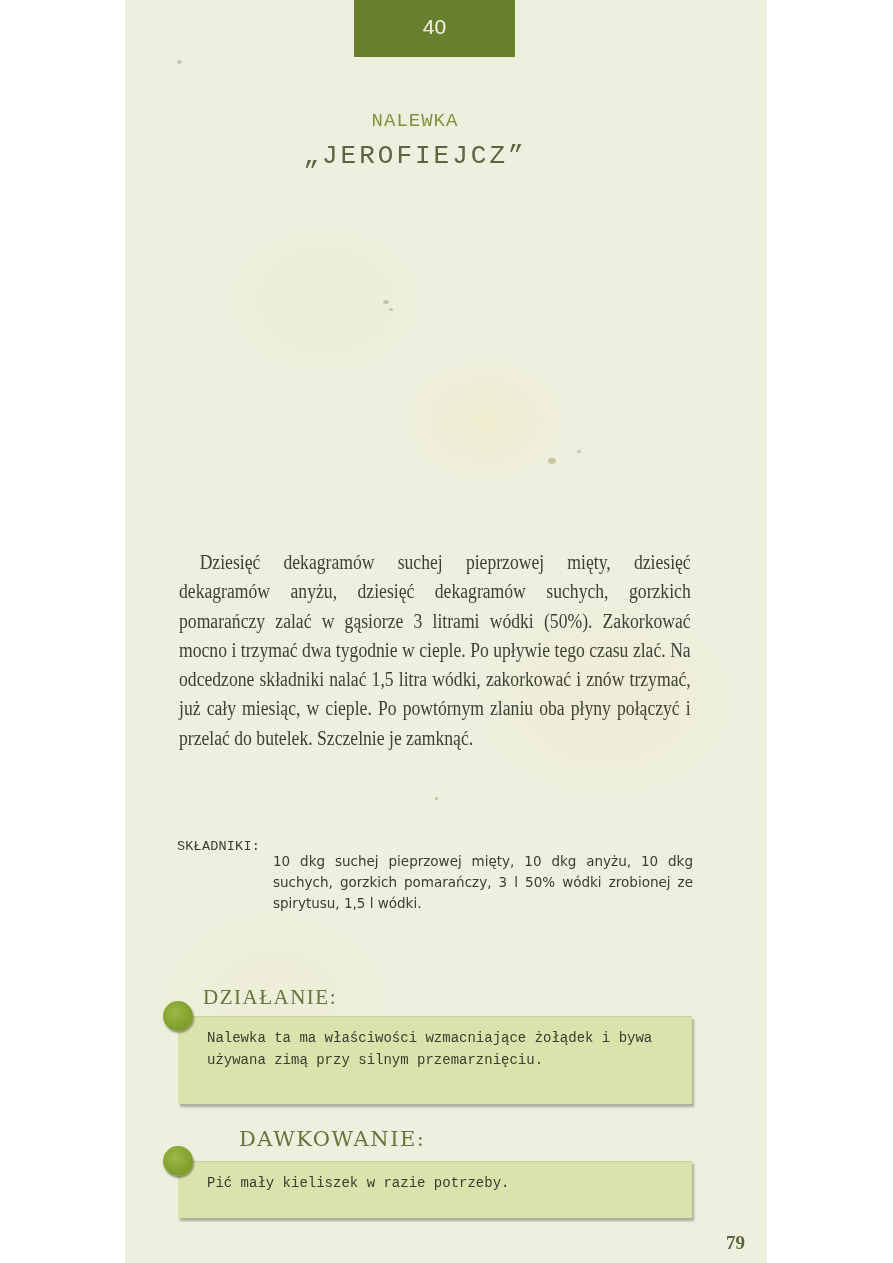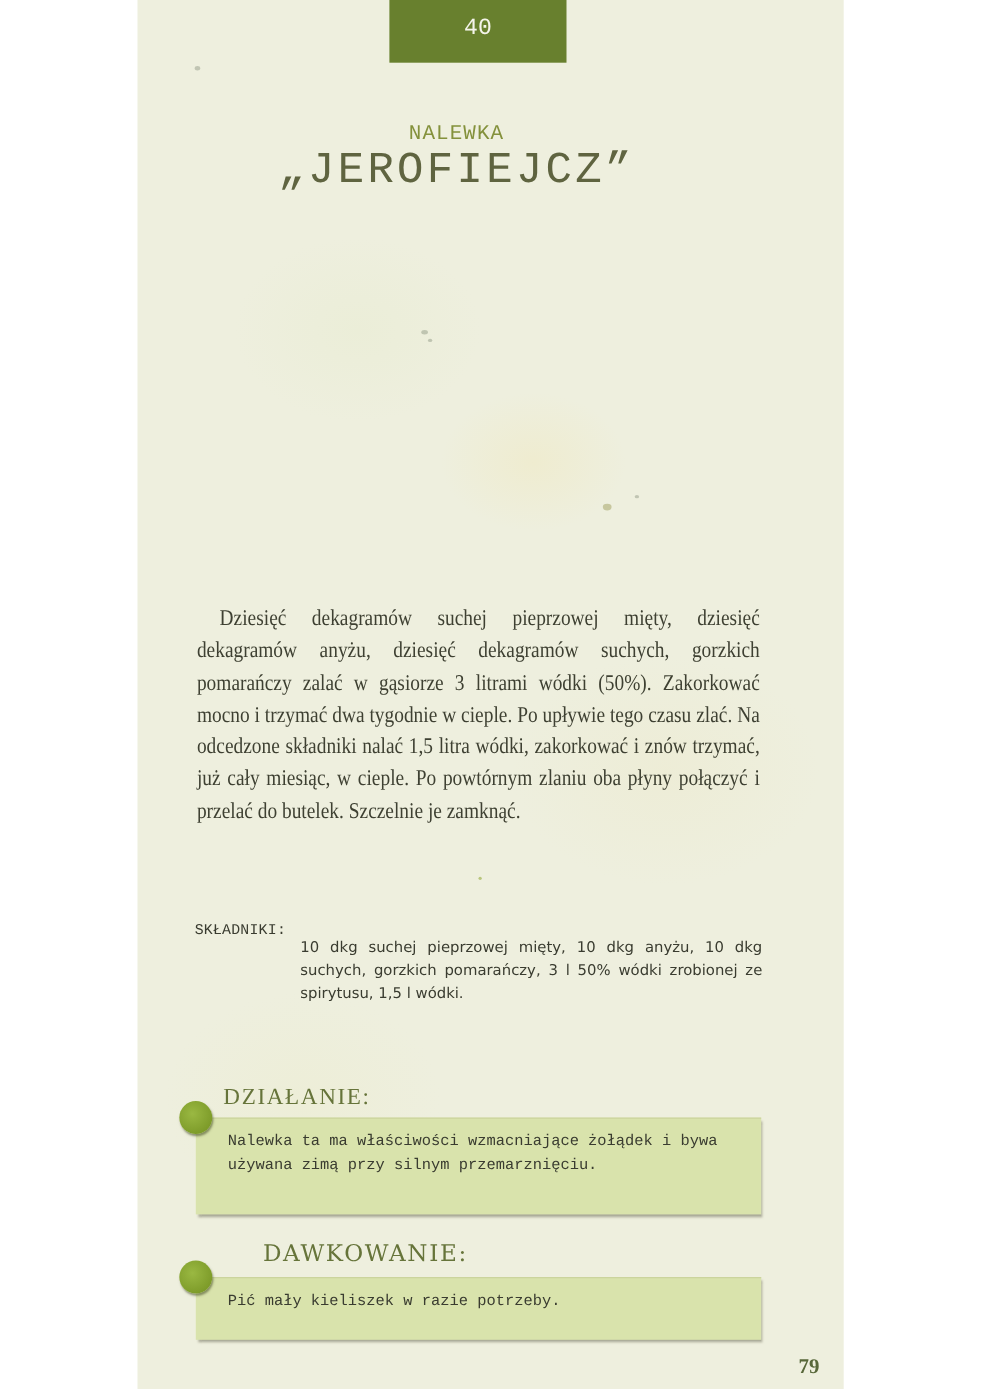--- a/index.html
+++ b/index.html
@@ -27,42 +27,42 @@
         radial-gradient(ellipse 180px 140px at 150px 1000px, rgba(236,236,206,0.4), rgba(236,236,206,0) 70%);
     }
     .page-number-tab {
       position: absolute;
       left: 229px;
       top: 0;
       width: 161px;
       height: 57px;
       background: #68802e;
       color: #f4f4ea;
-      font-family: Liberation Mono, monospace;
+      font-family: Liberation Sans, sans-serif;
       font-size: 21px;
       text-align: center;
       line-height: 54px;
     }
     .title-block {
       position: absolute;
       left: 0;
       width: 580px;
       top: 108px;
       text-align: center;
       font-family: Liberation Mono, monospace;
     }
     .title-kicker {
       color: #84913c;
       font-size: 19px;
       letter-spacing: 1px;
       line-height: 26px;
     }
     .title-main {
       color: #5f6440;
-      font-size: 40px;
+      font-size: 26px;
       letter-spacing: 3px;
       line-height: 44px;
       margin-top: 0px;
     }
     .title-sub {
       color: #6a6e48;
       font-size: 18px;
       letter-spacing: 1px;
       line-height: 22px;
     }

